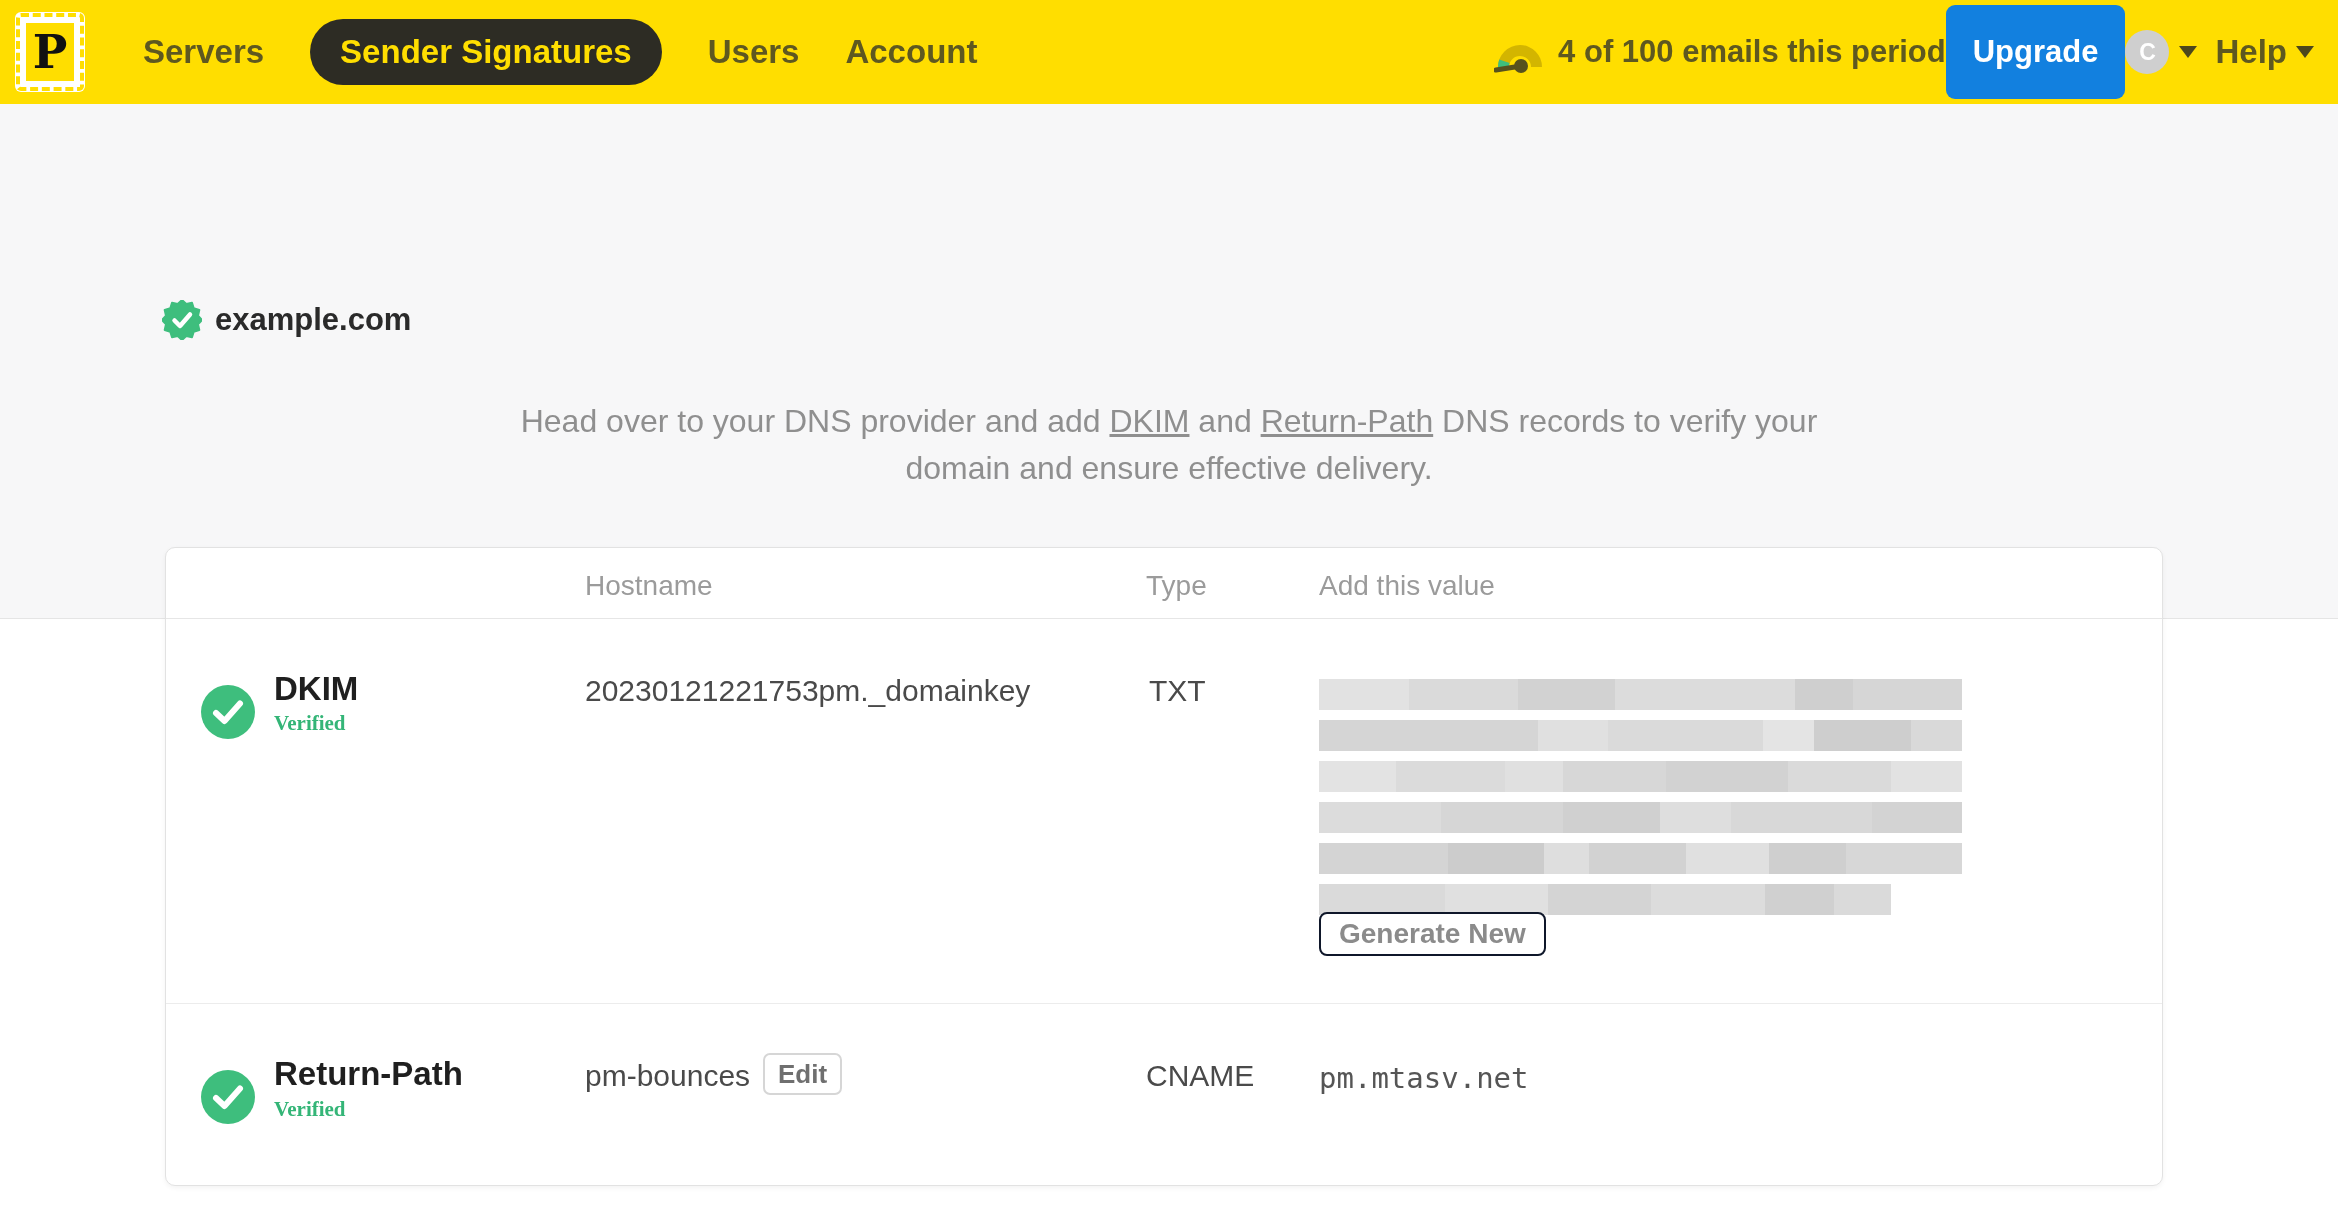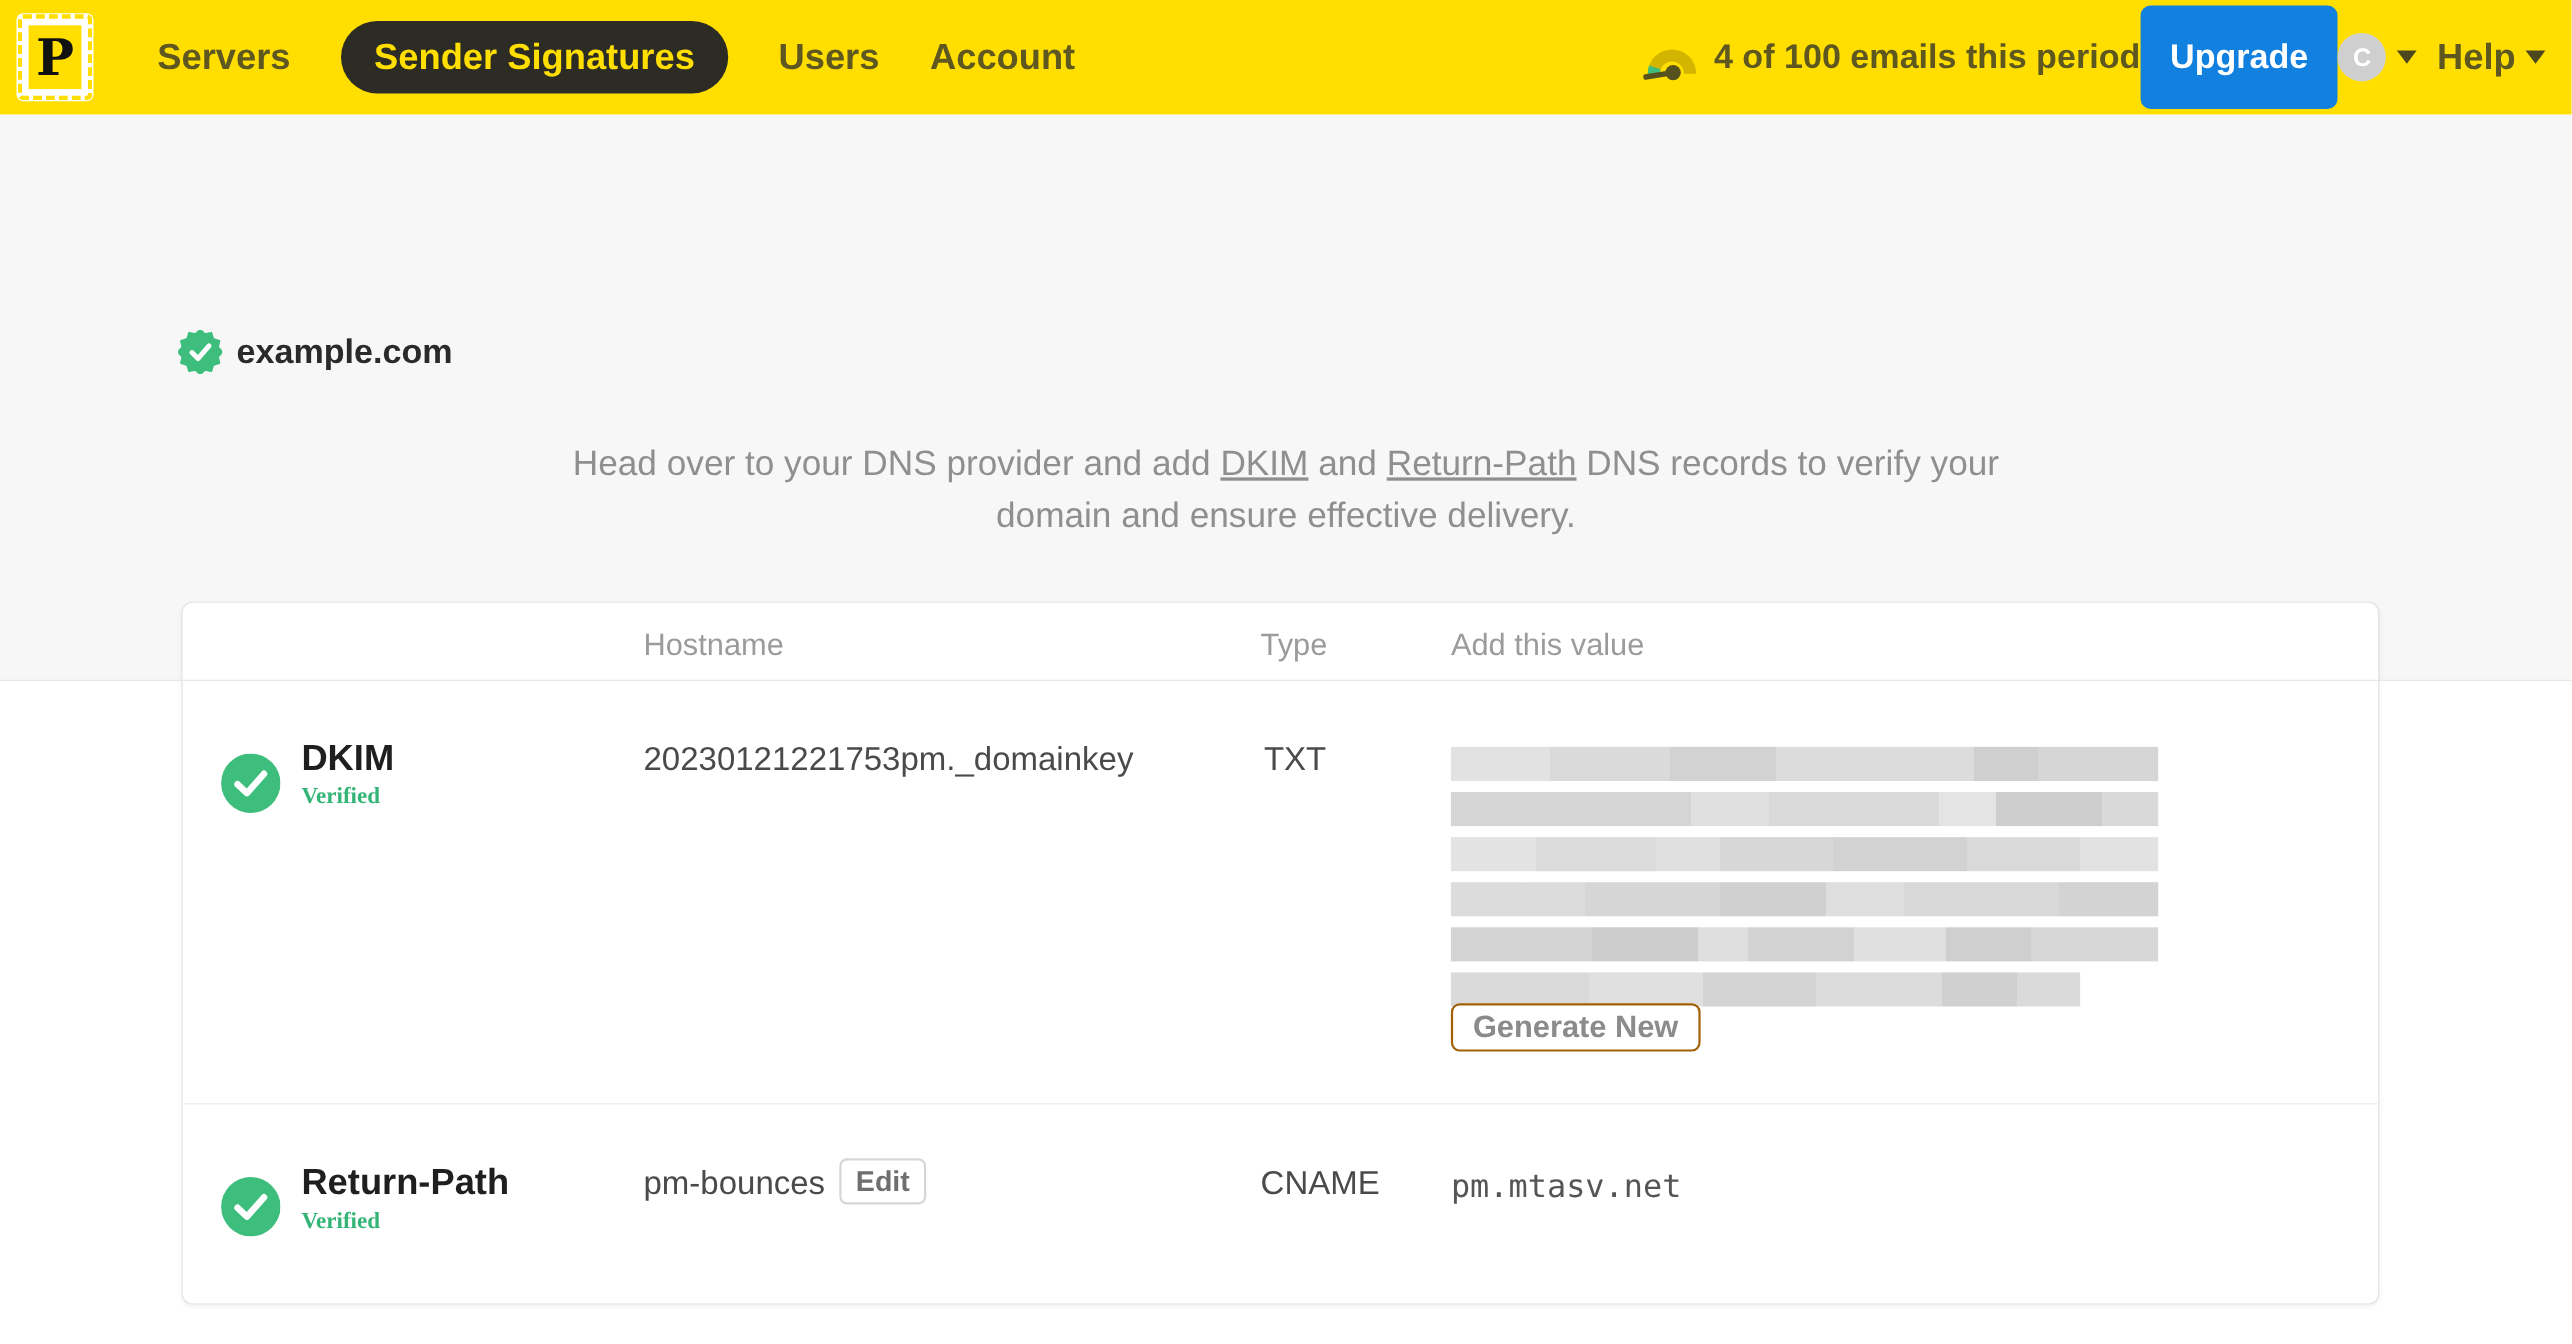--- a/index.html
+++ b/index.html
@@ -59,21 +59,21 @@
   .bars { position:absolute; left:1153px; top:131px; width:643px; }
   .bar { height:31px; margin-bottom:10px; }
   .bar1 { background:linear-gradient(90deg,#e2e2e2 0 14%,#dadada 14% 31%,#d2d2d2 31% 46%,#dcdcdc 46% 74%,#cfcfcf 74% 83%,#d6d6d6 83% 100%); }
   .bar2 { background:linear-gradient(90deg,#d5d5d5 0 34%,#e0e0e0 34% 45%,#dadada 45% 69%,#e4e4e4 69% 77%,#cecece 77% 92%,#d9d9d9 92% 100%); }
   .bar3 { background:linear-gradient(90deg,#e3e3e3 0 12%,#dbdbdb 12% 29%,#e0e0e0 29% 38%,#d7d7d7 38% 54%,#d2d2d2 54% 73%,#dadada 73% 89%,#e2e2e2 89% 100%); }
   .bar4 { background:linear-gradient(90deg,#dcdcdc 0 19%,#d6d6d6 19% 38%,#d0d0d0 38% 53%,#dedede 53% 64%,#d8d8d8 64% 86%,#d3d3d3 86% 100%); }
   .bar5 { background:linear-gradient(90deg,#d4d4d4 0 20%,#cccccc 20% 35%,#dedede 35% 42%,#d2d2d2 42% 57%,#e0e0e0 57% 70%,#cfcfcf 70% 82%,#d7d7d7 82% 100%); }
   .bar6 { width:572px; background:linear-gradient(90deg,#dadada 0 22%,#e0e0e0 22% 40%,#d4d4d4 40% 58%,#dcdcdc 58% 78%,#d0d0d0 78% 90%,#dadada 90% 100%); }
 
   .gen-btn { position:absolute; left:1153px; top:364px; height:44px; padding:0 18px;
-             background:#ffffff; border:2px solid #a16207; border-radius:8px;
+             background:#ffffff; border:2px solid #0f172a; border-radius:8px;
              font-size:28px; font-weight:700; color:#8b8b8b; cursor:pointer; font-family:inherit; }
   .edit-btn { position:absolute; left:597px; top:505px; height:42px; padding:0 13px;
               background:#ffffff; border:2px solid #d6d6d6; border-radius:7px;
               font-size:26px; font-weight:700; color:#6f6f6f; cursor:pointer; font-family:inherit; }
   .row-sep { position:absolute; left:0; right:0; top:455px; border-top:1px solid #ececec; }
 </style>
 </head>
 <body>
 
 <div id="app">

